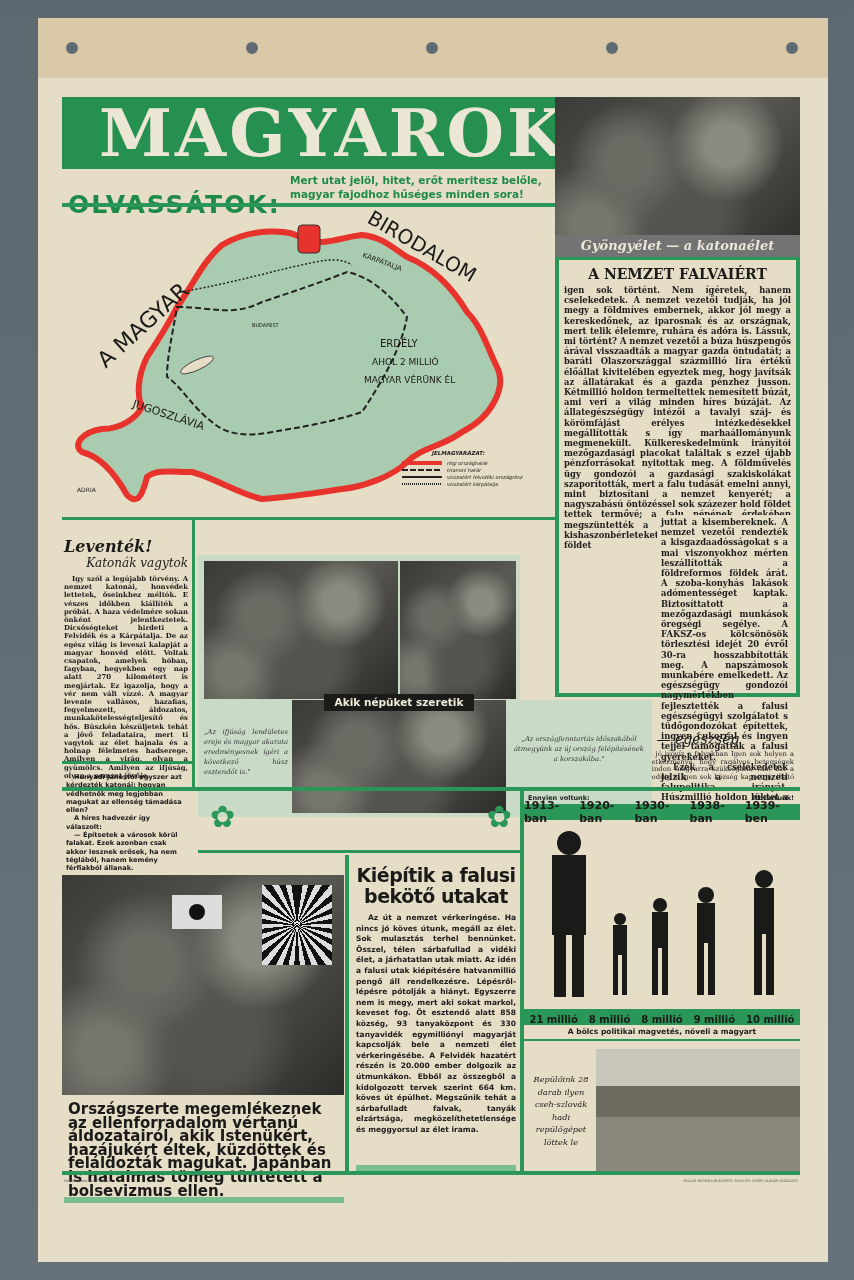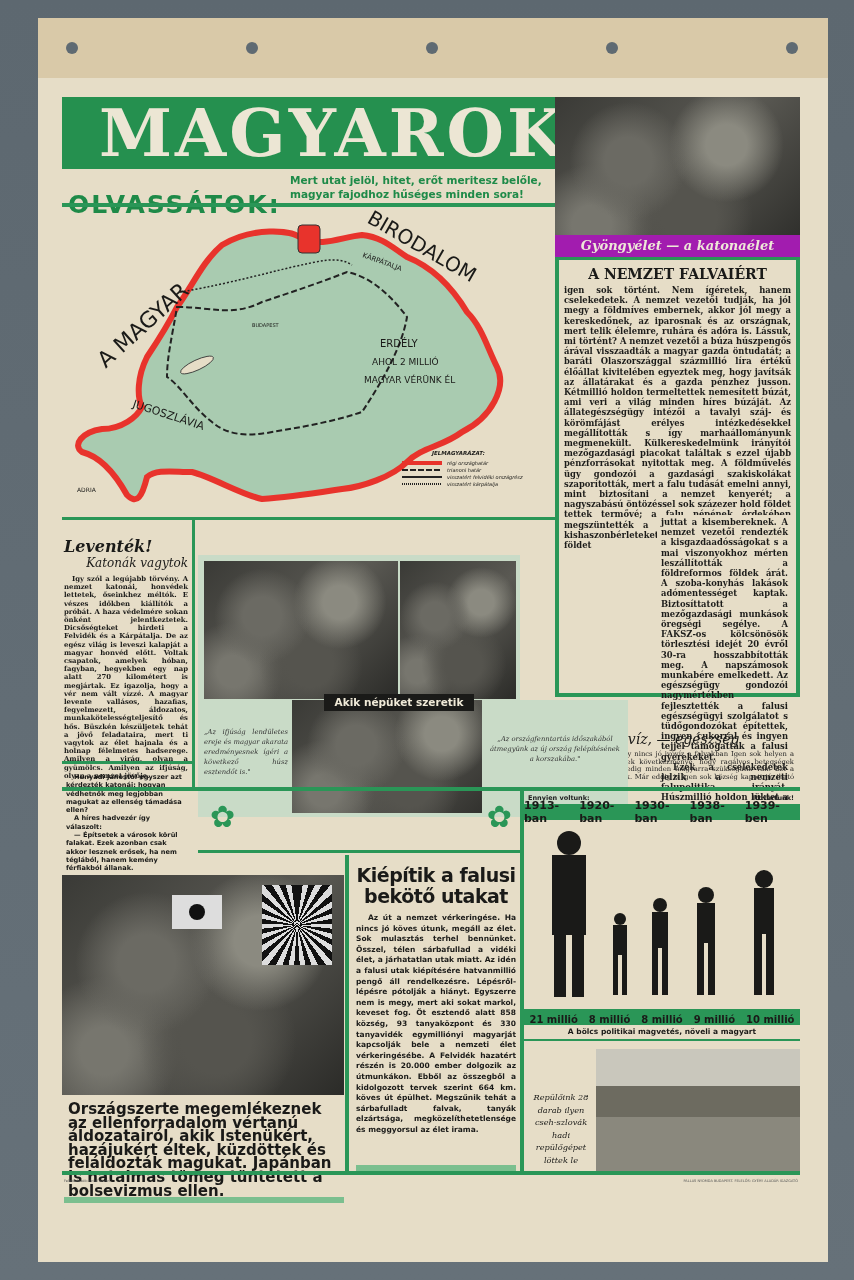--- a/index.html
+++ b/index.html
@@ -45,21 +45,21 @@
     position: absolute; inset: 0;
     background:
       radial-gradient(circle at 30% 40%, #6b6a63 0 12%, transparent 30%),
       radial-gradient(circle at 70% 30%, #8b8a80 0 10%, transparent 28%),
       radial-gradient(circle at 55% 75%, #55544e 0 15%, transparent 35%),
       radial-gradient(circle at 15% 80%, #77766e 0 8%, transparent 25%),
       linear-gradient(135deg, #3a3a36, #5a5953 50%, #2b2b28);
   }
   .caption-bar {
     position: absolute; left: 0; bottom: 0; width: 100%; height: 22px;
-    background: #a21caf; color: #eee8d8; font-style: italic; font-weight: bold;
+    background: #737373; color: #eee8d8; font-style: italic; font-weight: bold;
     font-size: 13px; text-align: center; line-height: 22px;
   }
   .sect-title { font-weight: bold; text-align: center; color: #1a1a18; }
   .body-text { font-size: 9.6px; line-height: 11.6px; color: #1c1c1a; text-align: justify; font-weight: bold; }
   .sans { font-family: "DejaVu Sans", sans-serif; }
   .mint { background: #c9dbc7; margin-top: 32px; }
   .ital { font-style: italic; }
   svg text { font-family: "DejaVu Sans", sans-serif; }
 </style>
 </head>
@@ -156,21 +156,21 @@
       </div>
     <div class="photo" style="left:94px;top:145px;width:214px;height:113px">
         <div class="tex"></div>
       </div>
     <div style="position:absolute;left:126px;top:139px;width:150px;height:17px;background:#1a1a18;color:#f0ead8;font-family:'DejaVu Sans',sans-serif;font-weight:bold;font-size:10.5px;text-align:center;line-height:17px">Akik népüket szeretik</div>
     <div class="ital" style="position:absolute;left:6px;top:172px;width:84px;font-size:6.8px;line-height:10px;text-align:justify;color:#333">„Az ifjúság lendületes ereje és magyar akarata eredményesnek ígéri a következő húsz esztendőt is."</div>
     <div class="ital" style="position:absolute;left:312px;top:172px;width:0;overflow:hidden"></div>
   </div>
   <div class="box mint" style="left:458px;top:428px;width:0;height:0"></div>
 
-  <div class="box mint" style="left:420px;top:573px;width:146px;height:117px;padding:34px 8px 0 8px">
+  <div class="box mint" style="left:444px;top:573px;width:146px;height:117px;padding:34px 8px 0 8px">
     <div class="ital" style="font-size:6.8px;line-height:10px;text-align:center;color:#333">„Az országfenntartás időszakából átmegyünk az új ország felépítésének a korszakába."</div>
   </div>
 
   <div class="gline" style="left:0;top:692px;width:738px;height:4px"></div>
 
   <div class="box" style="left:136px;top:696px;width:326px;height:62px;border-bottom:3px solid #2a9657">
     <div style="position:absolute;left:12px;top:8px;color:#2a9657;font-size:30px">✿</div>
     <div style="position:absolute;right:12px;top:8px;color:#2a9657;font-size:30px">✿</div>
   </div>
   <div class="gline" style="left:0;top:760px;width:3px;height:0"></div>
@@ -236,21 +236,21 @@
     <div style="font-size:19px;font-weight:bold;line-height:21px;text-align:center;color:#1a1a18;letter-spacing:-0.5px">
       <div>Kiépítik a falusi</div>
       <div>bekötő utakat</div>
     </div>
     <div style="font-size:7.5px;line-height:10.6px;font-weight:bold;text-align:justify;color:#1a1a18;text-indent:12px;margin-top:6px">Az út a nemzet vérkeringése. Ha nincs jó köves útunk, megáll az élet. Sok mulasztás terhel bennünket. Ősszel, télen sárbafullad a vidéki élet, a járhatatlan utak miatt. Az idén a falusi utak kiépítésére hatvanmillió pengő áll rendelkezésre. Lépésről-lépésre pótolják a hiányt. Egyszerre nem is megy, mert aki sokat markol, keveset fog. Öt esztendő alatt 858 község, 93 tanyaközpont és 330 tanyavidék egymilliónyi magyarját kapcsolják bele a nemzeti élet vérkeringésébe. A Felvidék hazatért részén is 20.000 ember dolgozik az útmunkákon. Ebből az összegből a kidolgozott tervek szerint 664 km. köves út épülhet. Megszűnik tehát a sárbafulladt falvak, tanyák elzártsága, megközelíthetetlensége és meggyorsul az élet irama.</div>
     <div style="position:absolute;left:4px;bottom:0;width:160px;height:6px;background:#7bbf8f"></div>
   </div>
   <div class="gline" style="left:458px;top:696px;width:4px;height:384px"></div>
 
   <div class="box" style="left:462px;top:948px;width:276px;height:130px">
-    <div class="ital" style="position:absolute;left:4px;top:48px;width:66px;text-align:center;font-size:8.2px;line-height:12.5px;color:#1a1a18">Repülőink 28 darab ilyen cseh-szlovák hadi repülőgépet löttek le</div>
+    <div class="ital" style="position:absolute;left:4px;top:30px;width:66px;text-align:center;font-size:8.2px;line-height:12.5px;color:#1a1a18">Repülőink 28 darab ilyen cseh-szlovák hadi repülőgépet löttek le</div>
     <div class="photo" style="left:72px;top:6px;width:204px;height:124px">
         <div class="tex" style="background:linear-gradient(#c9c7bc 0 30%, #6d6b60 30% 55%, #8a887d 55%)"></div>
       </div>
   </div>
 
   <div class="gline" style="left:0;top:1076px;width:738px;height:4px"></div>
 
   <div class="sans" style="position:absolute;left:2px;top:1084px;font-size:3.5px;color:#555">Felelős kiadó: Antal István</div>
   <div class="sans" style="position:absolute;right:2px;top:1084px;font-size:3.5px;color:#555">PALLAS NYOMDA BUDAPEST. FELELŐS: GYÉRY ALADÁR IGAZGATÓ</div>
 </div>

